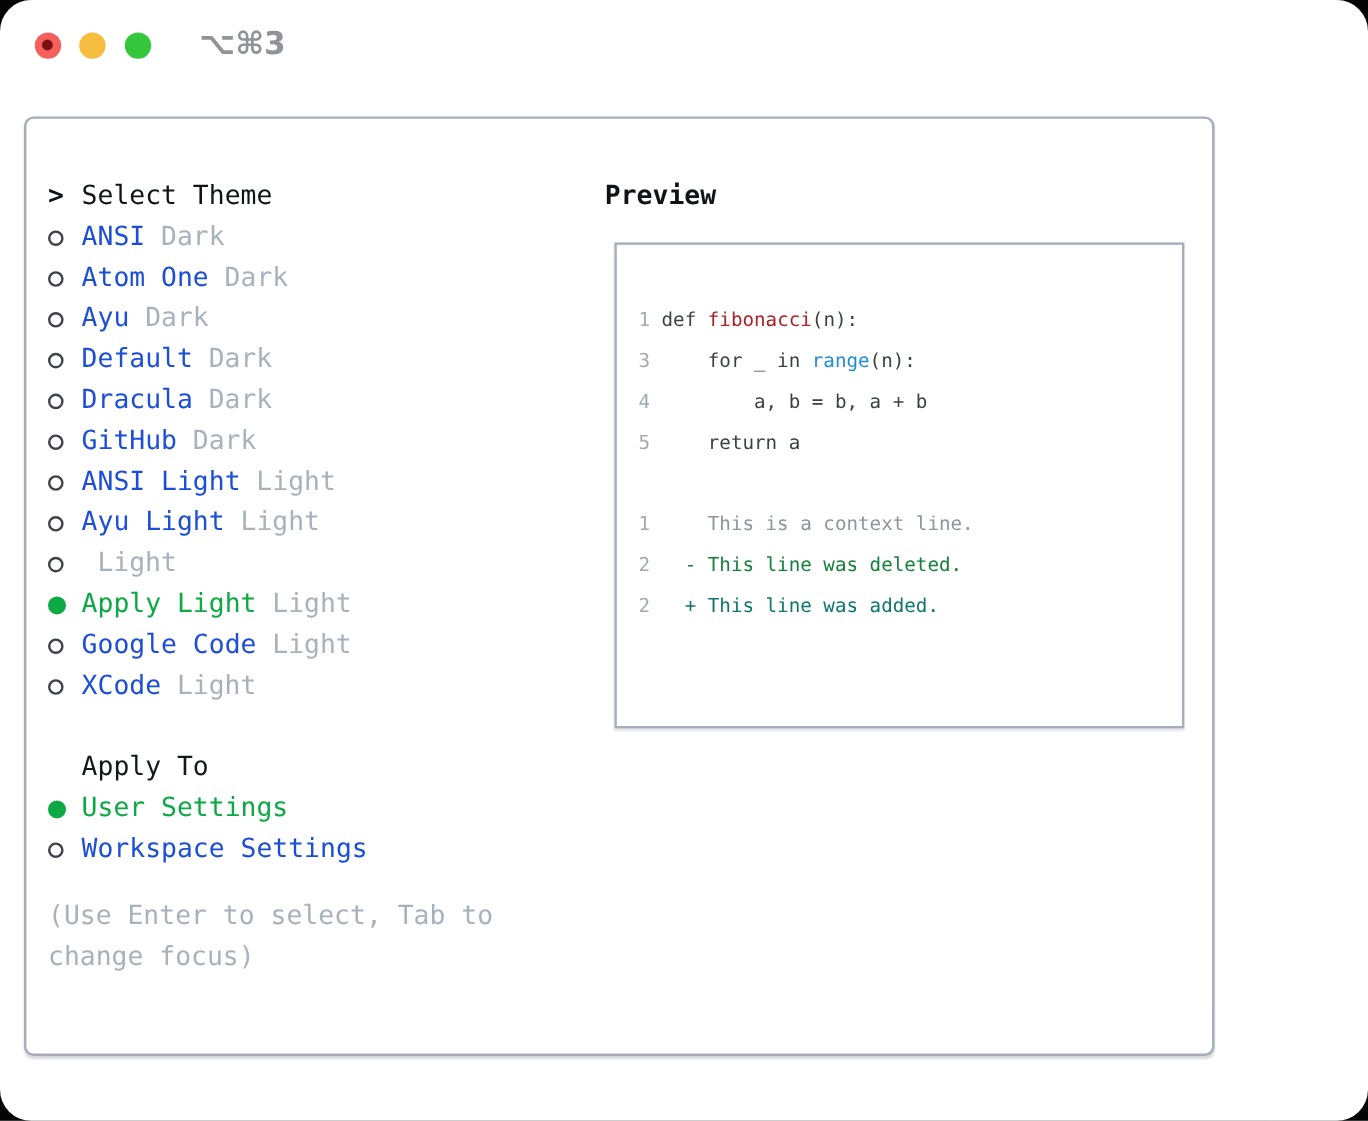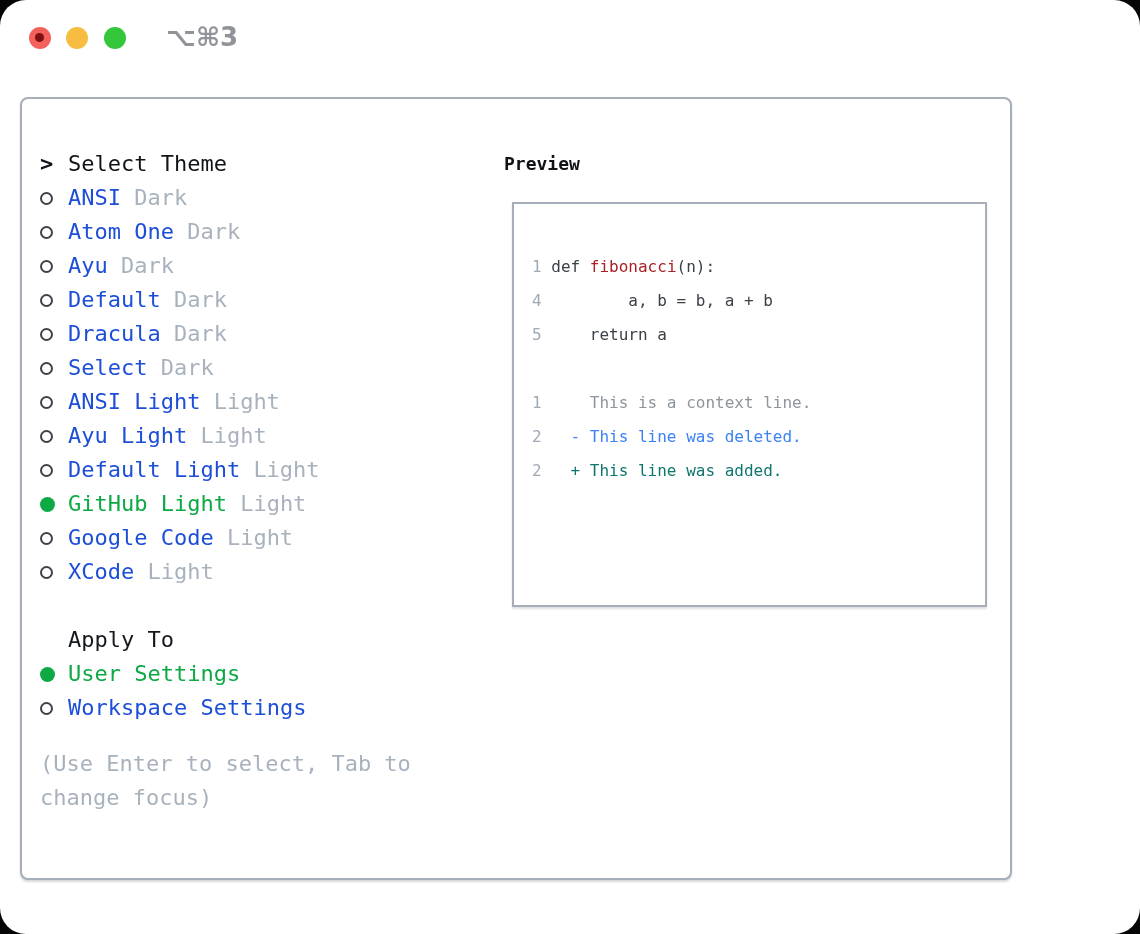--- a/index.html
+++ b/index.html
@@ -29,34 +29,34 @@
   .chevron { font-weight:bold; color:#101418; }
   .circle { width:13px; height:13px; border:2px solid #3d434a; border-radius:50%; }
   .dot-selected { width:15px; height:15px; background:#0ca944; border-radius:50%; }
   .hdr { font-weight:normal; color:#101418; }
   .label { color:#1d4ed8; }
   .label.selected { color:#0ca944; }
   .variant { color:#a8b2bd; margin-left:13.2px; }
   .apply-header { margin-top:34px; color:#14181d; }
   .hint { margin-top:22px; width:432px; color:#a8b2bd; font-size:22px; line-height:34px; }
   
-  .preview-title { position:absolute; left:482px; top:48px; height:34px; line-height:34px; font-size:18px; font-weight:bold; color:#101418; }
+  .preview-title { position:absolute; left:482px; top:48px; height:34px; line-height:34px; font-size:22px; font-weight:bold; color:#101418; }
   .preview-box {
     position:absolute; left:490px; top:103px; width:475px; height:405px;
     border:2px solid #a6aeb9; background:#fff; padding:46px 0 0 18px; overflow:hidden;
     box-shadow:0 2px 2px rgba(90,100,115,.2);
   }
   .cline { white-space:pre; font-size:16px; line-height:34px; height:34px; }
   .seg-lineno { color:#a0aab6; }
   .seg-plain { color:#3c4148; }
   .seg-function { color:#ab2024; }
   .seg-number { color:#0c7d80; }
   .seg-builtin { color:#1e8ed2; }
   .seg-context { color:#8d959d; }
-  .seg-deleted { color:#3b82f6; }
+  .seg-deleted { color:#15803d; }
   .seg-added { color:#0f766e; }
 </style>
 </head>
 <body>
 
 <div class="window">
 
   <div class="titlebar">
     <span class="tl tl-close"></span>
     <span class="tl tl-min"></span>
@@ -94,41 +94,40 @@
     <span class="label">Default</span>
     <span class="variant">Dark</span>
   </div>
           <div class="row">
     <span class="marker"><span class="ind circle"></span></span>
     <span class="label">Dracula</span>
     <span class="variant">Dark</span>
   </div>
           <div class="row">
     <span class="marker"><span class="ind circle"></span></span>
-    <span class="label">Select</span>
+    <span class="label">GitHub</span>
     <span class="variant">Dark</span>
   </div>
           <div class="row">
     <span class="marker"><span class="ind circle"></span></span>
     <span class="label">ANSI Light</span>
     <span class="variant">Light</span>
   </div>
           <div class="row">
     <span class="marker"><span class="ind circle"></span></span>
     <span class="label">Ayu Light</span>
     <span class="variant">Light</span>
   </div>
           <div class="row">
     <span class="marker"><span class="ind circle"></span></span>
-    <span class="label">Default Light</span>
     <span class="variant">Light</span>
   </div>
           <div class="row">
     <span class="marker"><span class="ind dot-selected"></span></span>
-    <span class="label selected">GitHub Light</span>
+    <span class="label selected">Apply Light</span>
     <span class="variant">Light</span>
   </div>
           <div class="row">
     <span class="marker"><span class="ind circle"></span></span>
     <span class="label">Google Code</span>
     <span class="variant">Light</span>
   </div>
           <div class="row">
     <span class="marker"><span class="ind circle"></span></span>
     <span class="label">XCode</span>
@@ -155,20 +154,21 @@
         </div>
 
       <div class="hint">(Use Enter to select, Tab to change focus)</div>
     </div>
 
     <div class="preview-title">Preview</div>
 
     <div class="preview-box">
       <div id="code-area">
           <div class="cline"><span class="seg-lineno">1</span><span class="seg-plain"> def </span><span class="seg-function">fibonacci</span><span class="seg-plain">(n):</span></div>
+          <div class="cline"><span class="seg-lineno">3</span><span class="seg-plain">     for _ in </span><span class="seg-builtin">range</span><span class="seg-plain">(n):</span></div>
           <div class="cline"><span class="seg-lineno">4</span><span class="seg-plain">         a, b = b, a + b</span></div>
           <div class="cline"><span class="seg-lineno">5</span><span class="seg-plain">     return a</span></div>
           <div class="cline"></div>
           <div class="cline"><span class="seg-lineno">1</span><span class="seg-context">     This is a context line.</span></div>
           <div class="cline"><span class="seg-lineno">2</span><span class="seg-deleted">   - This line was deleted.</span></div>
           <div class="cline"><span class="seg-lineno">2</span><span class="seg-added">   + This line was added.</span></div>
         </div>
     </div>
 
   </div>

